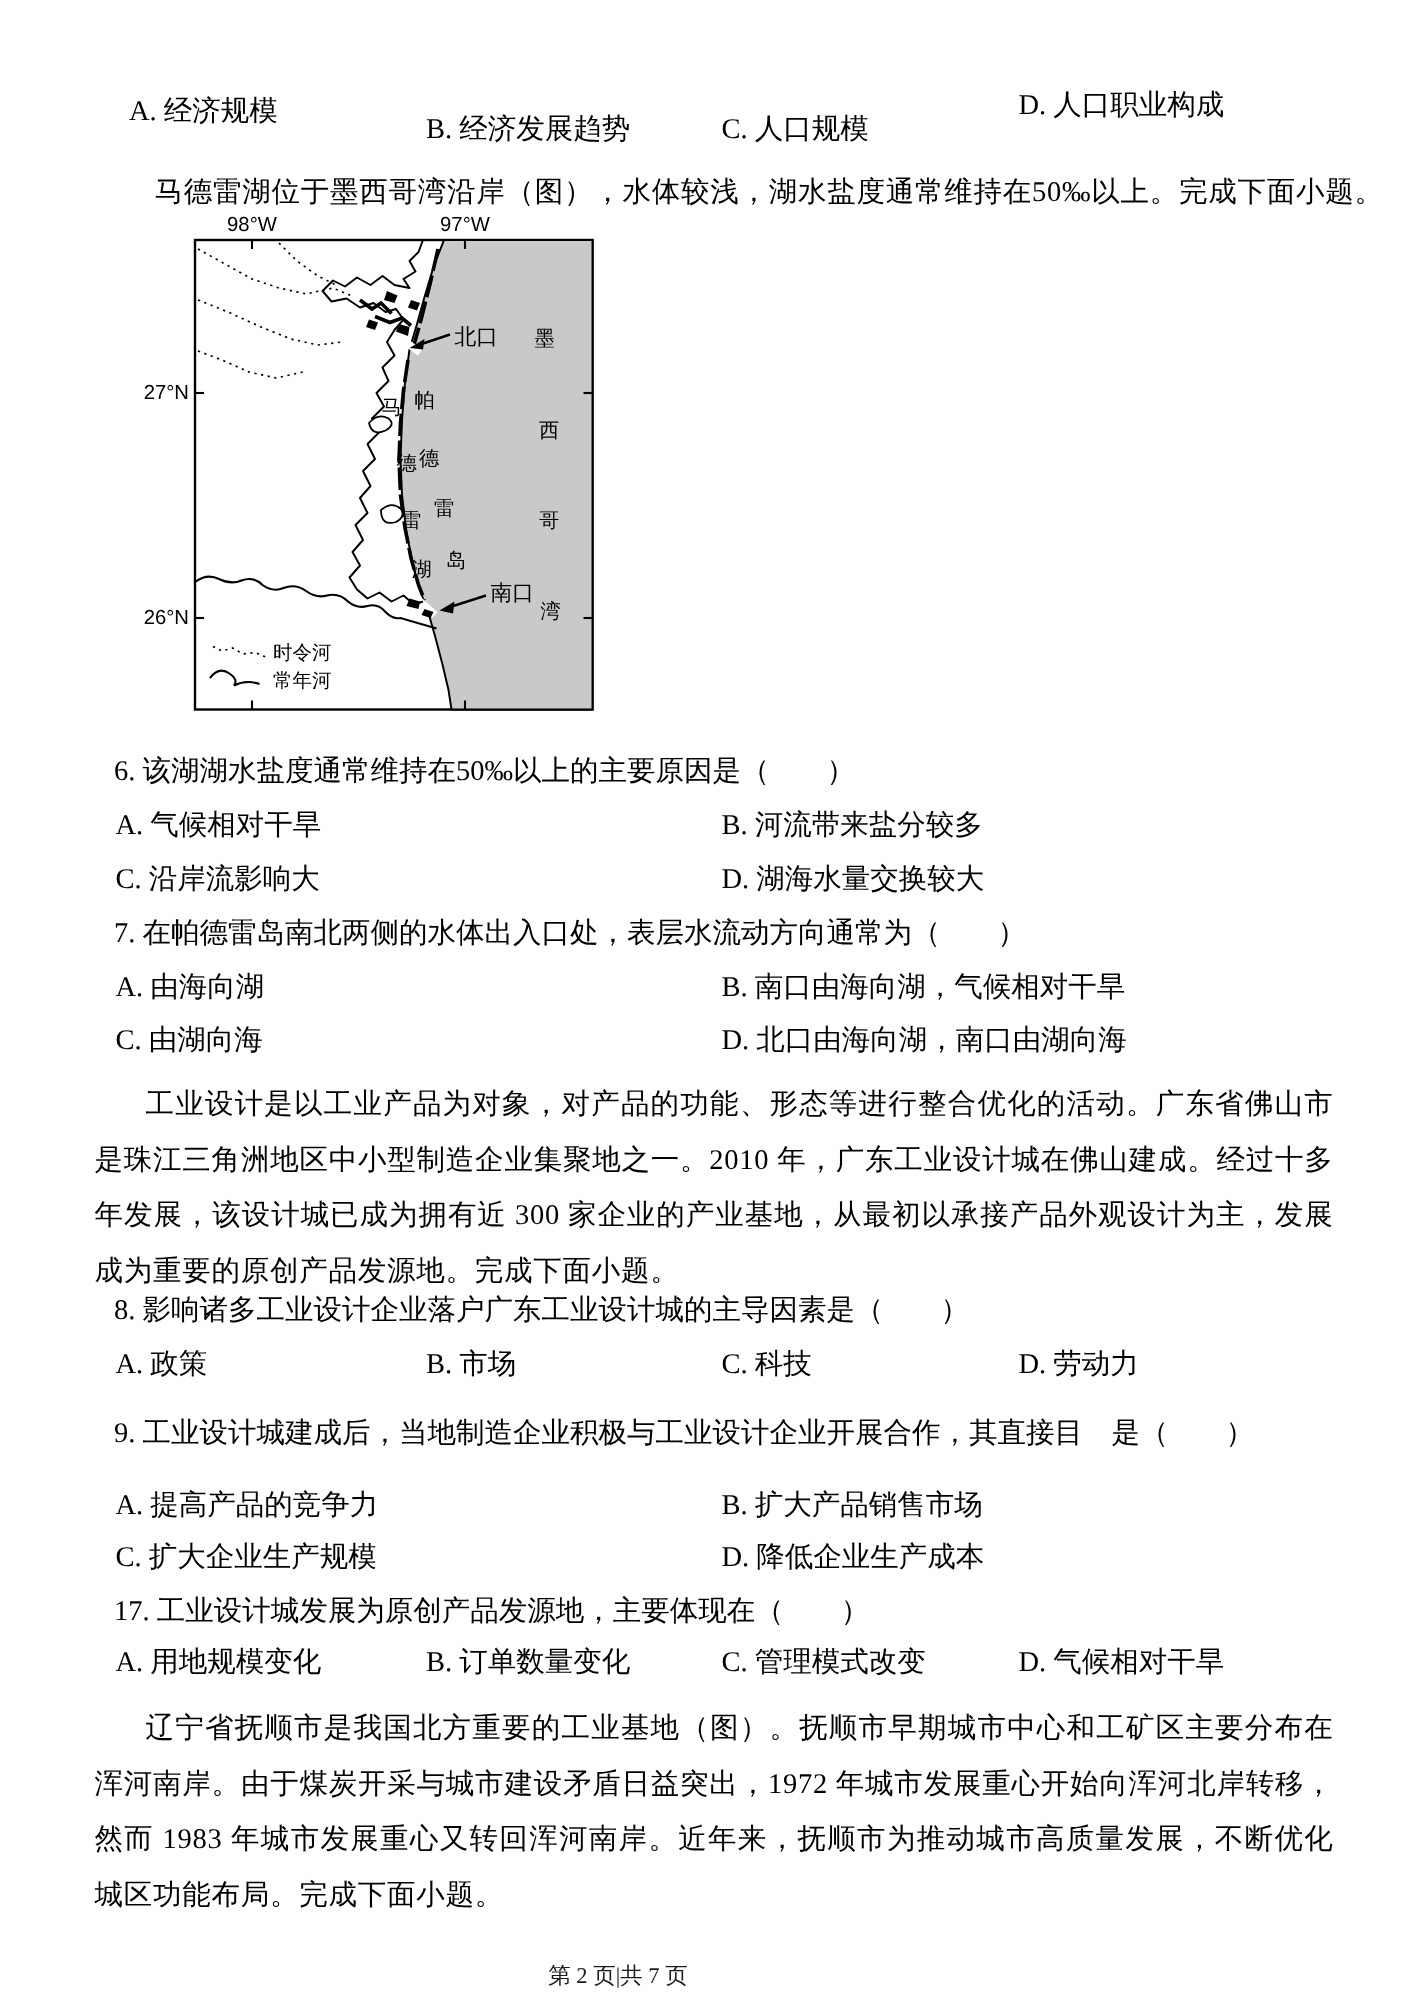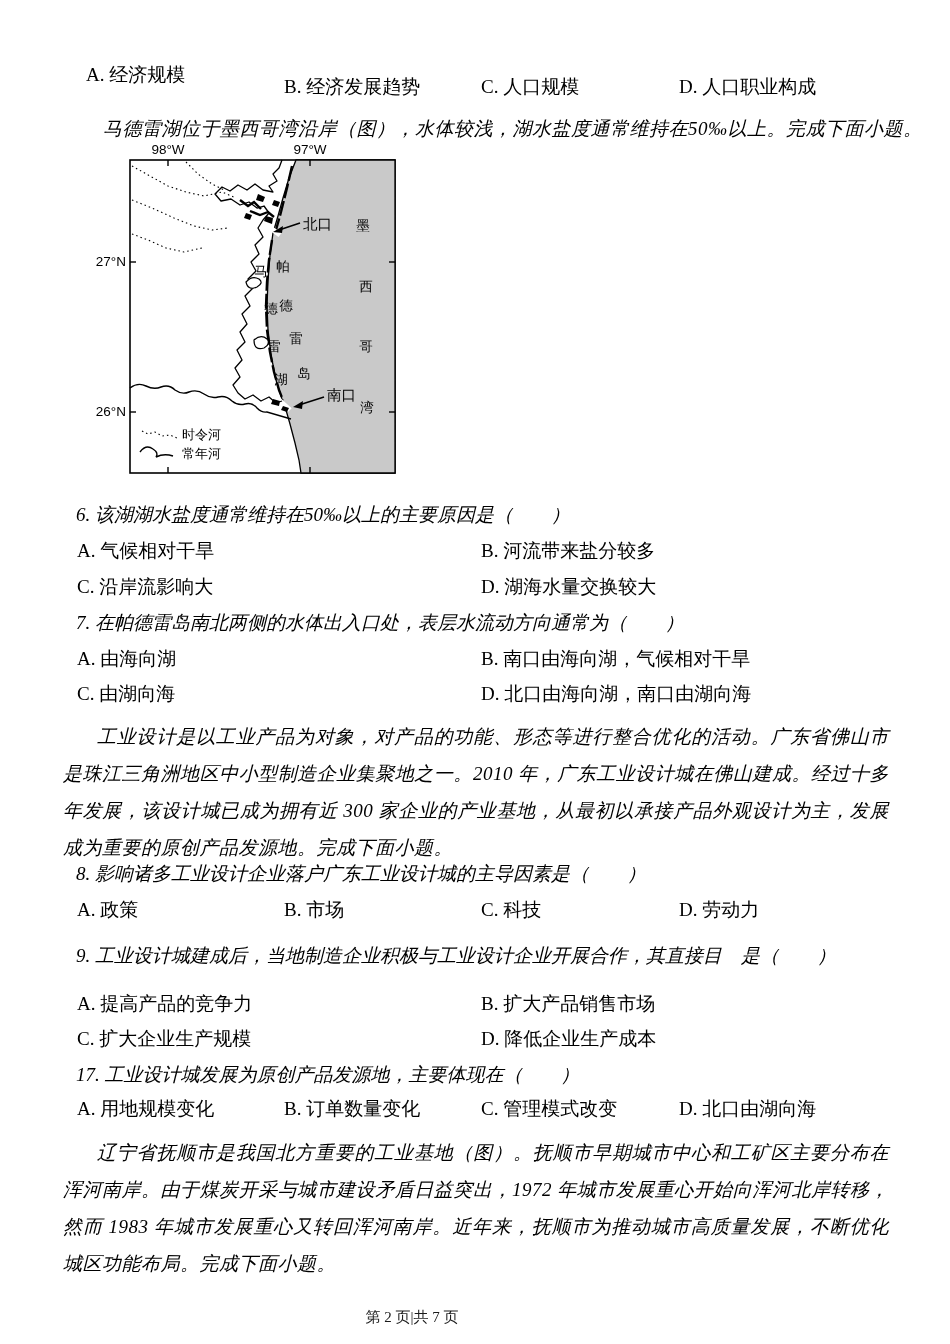--- a/index.html
+++ b/index.html
@@ -1,42 +1,42 @@
 <!DOCTYPE html>
 <html><head>
 <meta charset="utf-8">
 <style>
   html,body{margin:0;padding:0;}
   body{
     width:950px;height:1344px;position:relative;background:#ffffff;color:#000;
     font-family:"Liberation Serif","DejaVu Serif",serif;overflow:hidden;
   }
   .abs{position:absolute;white-space:nowrap;font-size:19px;line-height:22px;}
-  .qtext{position:absolute;white-space:nowrap;font-size:19px;line-height:22px;font-style:italic;}
+  .qtext{position:absolute;white-space:nowrap;font-size:19px;line-height:22px;}
   .intro{
     position:absolute;font-size:19px;line-height:37px;text-align:justify;
-    font-style:italic;letter-spacing:0.5px;
+    letter-spacing:0.5px;
   }
   .intro-oneline{white-space:nowrap;}
   .footer{
     position:absolute;left:0;width:824px;text-align:center;font-size:15px;color:#1a1a1a;
   }
   .map-wrap{position:absolute;left:90px;top:140px;width:330px;height:346px;}
   svg text{font-family:"Liberation Sans","DejaVu Sans",sans-serif;fill:#000;}
   .maplabel{font-size:13.5px;}
   .maplabel-lg{font-size:14.5px;}
   .legendlabel{font-size:13px;}
 </style>
 </head>
 <body>
 
 <span class="abs" style="left:86px;top:64px">A. 经济规模</span>
 <span class="abs" style="left:284px;top:76px">B. 经济发展趋势</span>
 <span class="abs" style="left:481px;top:76px">C. 人口规模</span>
-<span class="abs" style="left:679px;top:76px">D. 人口职业构成</span>
+<span class="abs" style="left:679px;top:60px">D. 人口职业构成</span>
 
 <div class="intro intro-oneline" style="left:63px;top:110px;width:860px;text-indent:40px">马德雷湖位于墨西哥湾沿岸（图），水体较浅，湖水盐度通常维持在50‰以上。完成下面小题。</div>
 
 <div class="map-wrap">
 <svg width="330" height="346" viewBox="0 0 330 346">
 
   <rect x="40" y="20" width="265" height="313" fill="#ffffff" stroke="#000" stroke-width="1.6"></rect>
 
   <path d="M206,20 L305,20 L305,333 L211,333 L209,320 L205,303 L200,284 L196,270 L192,259
            L186,240 L181,215 L178,190 L177,166 L178,140 L180,115 L183,93 L188,76 L193,58 L199,38 Z" fill="#c9c9c9" stroke="#000" stroke-width="1.3"></path>
@@ -149,17 +149,17 @@
 <div class="qtext" style="left:76px;top:945px">9. 工业设计城建成后，当地制造企业积极与工业设计企业开展合作，其直接目　是（　　）</div>
 <span class="abs" style="left:77px;top:993px">A. 提高产品的竞争力</span>
 <span class="abs" style="left:481px;top:993px">B. 扩大产品销售市场</span>
 <span class="abs" style="left:77px;top:1028px">C. 扩大企业生产规模</span>
 <span class="abs" style="left:481px;top:1028px">D. 降低企业生产成本</span>
 
 <div class="qtext" style="left:76px;top:1064px">17. 工业设计城发展为原创产品发源地，主要体现在（　　）</div>
 <span class="abs" style="left:77px;top:1098px">A. 用地规模变化</span>
 <span class="abs" style="left:284px;top:1098px">B. 订单数量变化</span>
 <span class="abs" style="left:481px;top:1098px">C. 管理模式改变</span>
-<span class="abs" style="left:679px;top:1098px">D. 北口由湖向海</span>
+<span class="abs" style="left:679px;top:1098px">D. 气候相对干旱</span>
 
 <div class="intro" style="left:63px;top:1134px;width:826px;text-indent:34px">辽宁省抚顺市是我国北方重要的工业基地（图）。抚顺市早期城市中心和工矿区主要分布在浑河南岸。由于煤炭开采与城市建设矛盾日益突出，1972 年城市发展重心开始向浑河北岸转移，然而 1983 年城市发展重心又转回浑河南岸。近年来，抚顺市为推动城市高质量发展，不断优化城区功能布局。完成下面小题。</div>
 
 <div class="footer" style="top:1308px">第 2 页|共 7 页</div>
 
 </body></html>

